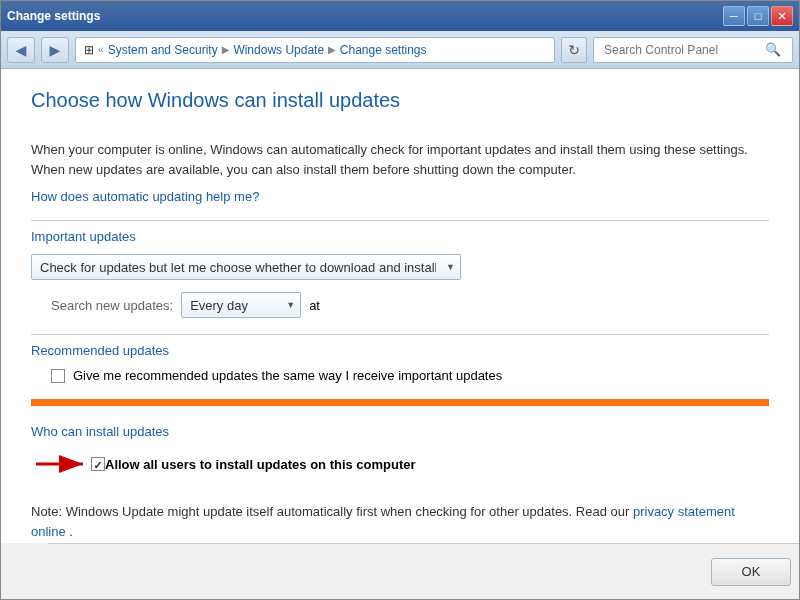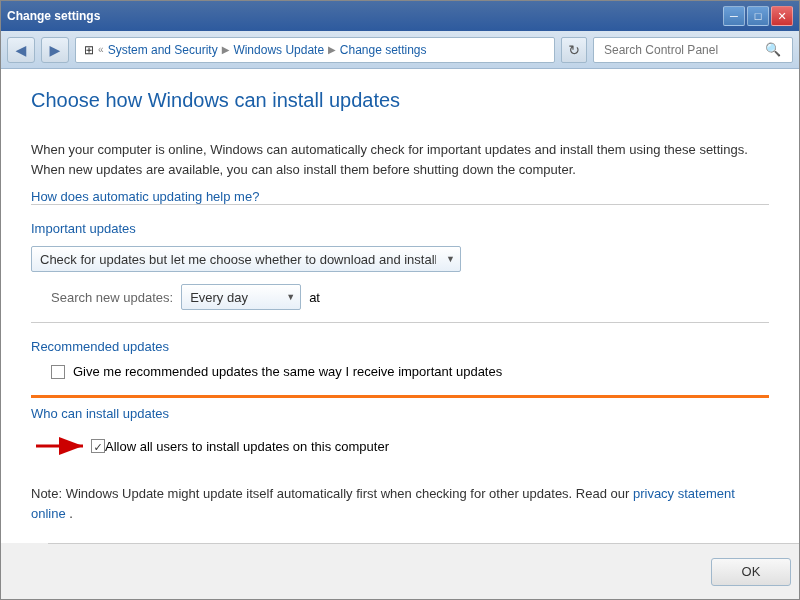--- a/index.html
+++ b/index.html
@@ -167,21 +167,22 @@
       margin-bottom: 10px;
     }
 
     .help-link {
       color: #1a5fa8;
       text-decoration: none;
       cursor: pointer;
     }
 
     .section {
-      padding-top: 16px;
+      margin-top: 16px;
+      padding-top: 8px;
       border-top: 1px solid #ccc;
     }
 
     .section-title {
       color: #1a5fa8;
       font-size: 13px;
       margin-bottom: 10px;
     }
 
     .dropdown-row {
@@ -269,29 +270,30 @@
       content: '✓';
       font-size: 11px;
       color: #333;
       display: block;
       text-align: center;
       line-height: 14px;
     }
 
     .who-can-section {
       margin-top: 16px;
-      padding-top: 8px;
-      border-top: 3px solid #f97316;
+      padding-top: 18px;
+      border-top: 7px solid #f97316;
     }
 
     .arrow-indicator {
       display: flex;
       align-items: center;
       margin-bottom: 23px;
       position: relative;
+      font-weight: bold;
     }
 
     .note-section {
       margin-top: 16px;
       color: #333;
       line-height: 1.5;
     }
 
     
     .footer {

